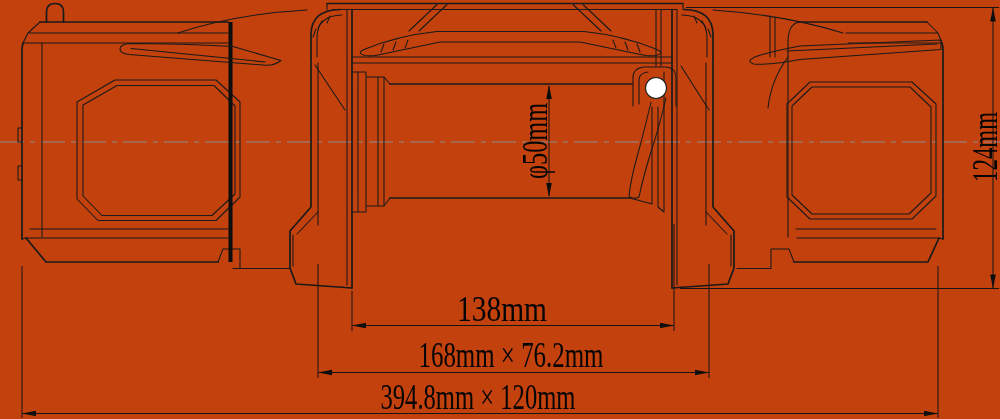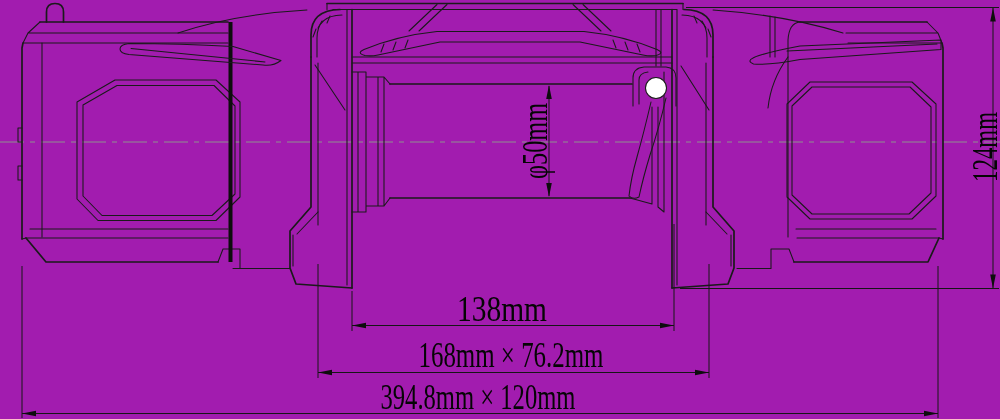--- a/index.html
+++ b/index.html
@@ -1,16 +1,16 @@
 <!DOCTYPE html>
 <html><head>
 <meta charset="utf-8">
 <style>
   html,body{margin:0;padding:0;background:#ffffff;}
-  .stage{width:1000px;height:419px;background:#a21caf;overflow:hidden;}
+  .stage{width:1000px;height:419px;background:#c2410c;overflow:hidden;}
   svg{display:block;}
   .ln{fill:none;stroke:#1a1a1a;stroke-width:1.05;stroke-linecap:round;stroke-linejoin:round;}
   .o{stroke-width:1.7;}
   .stripe{fill:none;stroke:#0d0d0d;stroke-width:4;}
   .cl{fill:none;stroke:#8f8f8f;stroke-width:1;stroke-dasharray:24 6 5 6;}
   .dim{fill:none;stroke:#161616;stroke-width:1;}
   .arr{fill:#0d0d0d;stroke:none;}
   .wh{fill:#ffffff;stroke:#1a1a1a;stroke-width:1.05;}
   text.dtxt{font-family:"Liberation Serif","DejaVu Serif",serif;font-size:36px;fill:#050505;}
 </style>

